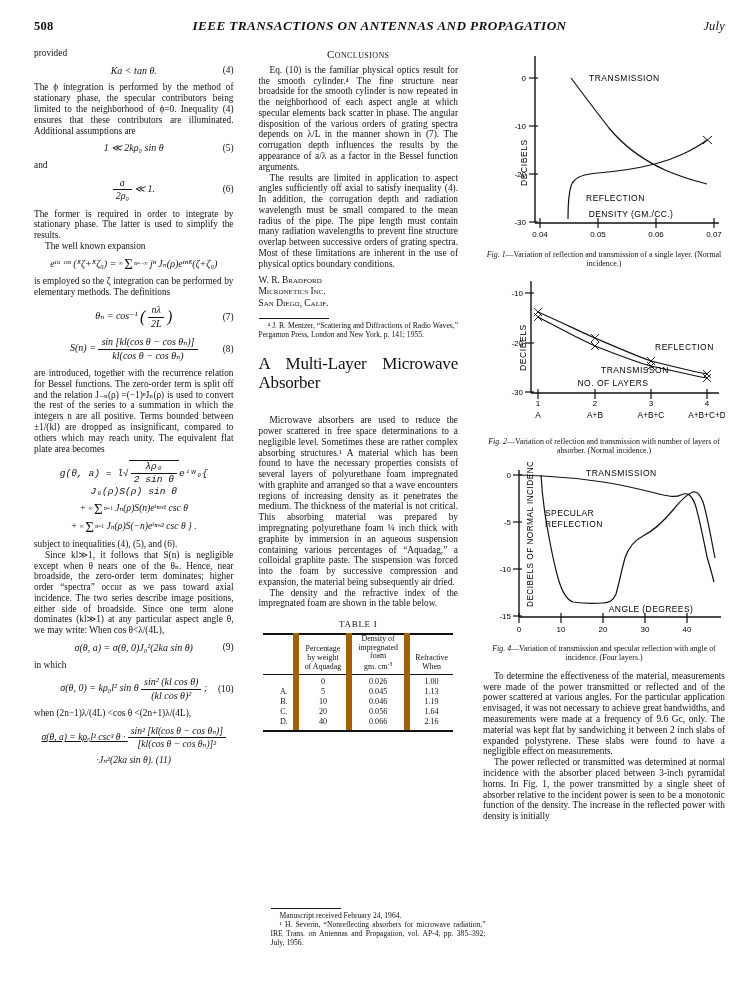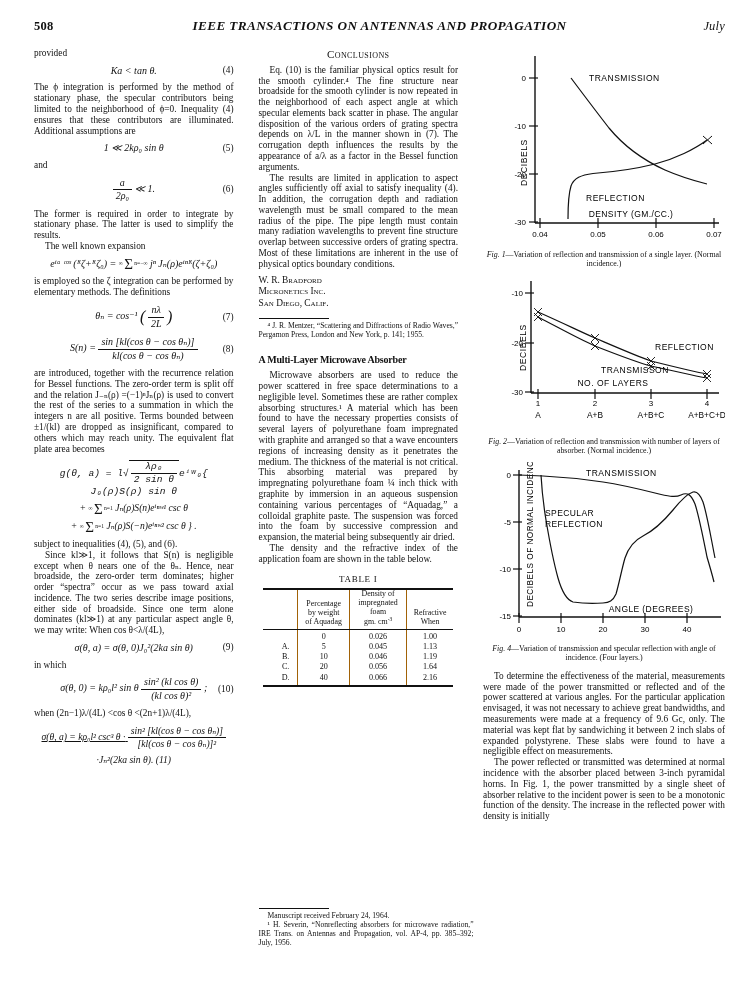--- a/index.html
+++ b/index.html
@@ -36,32 +36,32 @@
   .eqblk{margin:6px 0;position:relative;text-indent:0;font-size:9.6px;font-style:italic;}
   .frac{display:inline-block;vertical-align:middle;text-align:center;font-style:italic;}
   .frac .n{display:block;padding:0 3px;border-bottom:1px solid #111;line-height:1.25;}
   .frac .d{display:block;padding:0 3px;line-height:1.25;}
   sup{font-size:.68em;vertical-align:.5em;}
   .sigma{font-size:15px;font-style:normal;display:inline-block;vertical-align:middle;line-height:.8;}
   .sumwrap{display:inline-block;text-align:center;vertical-align:middle;font-size:5.6px;font-style:normal;line-height:1.05;}
   .rad{border-top:1px solid #111;padding:0 2px;}
 
   
-  h2.secthead{font-size:10px;font-weight:700;margin:14px 0 5px 0;letter-spacing:-.2px;}
+  h2.secthead{font-size:17px;font-weight:400;margin:14px 0 22px 0;letter-spacing:-.2px;}
   .signoff{text-align:left;text-indent:0;margin-top:5px;font-variant:small-caps;font-size:9.4px;line-height:1.25;}
 
   .fnrule{border:0;border-top:1px solid #111;width:70px;margin:8px 0 3px 0;}
   .footnote{font-size:7.6px;line-height:1.18;text-align:justify;text-indent:9px;}
 
   
   .tablecap{text-align:center;font-size:9px;letter-spacing:.7px;margin:10px 0 3px 0;text-indent:0;}
   table.tbl{border-collapse:collapse;margin:0 auto;font-size:8.1px;width:190px;}
   table.tbl td,table.tbl th{padding:0 3px;text-align:center;font-weight:400;vertical-align:bottom;}
   table.tbl thead th{border-bottom:1px solid #111;padding-bottom:2px;line-height:1.12;font-size:7.9px;}
-  table.tbl .vline{border-left:1px solid #a16207;}
+  table.tbl .vline{border-left:6px solid #a16207;}
   .tbl-top{border-top:2px solid #111;}
   table.tbl tbody td{line-height:1.26;padding-top:0;}
   table.tbl tbody tr:first-child td{padding-top:2px;}
   table.tbl tbody tr:last-child td{padding-bottom:2px;}
   .lbl{text-align:left;width:26px;padding-left:14px !important;}
 
   
   .figure{margin:0 0 6px 0;text-indent:0;}
   .figcap{font-size:7.9px;line-height:1.2;text-align:center;text-indent:0;margin-top:2px;}
   .figcap .fnum{font-style:italic;}
@@ -232,21 +232,21 @@
         <div>Micronetics Inc.</div>
         <div>San Diego, Calif.</div>
       </div>
 
       <hr class="fnrule">
       <p class="footnote">⁴ J. R. Mentzer, “Scattering and Diffractions of Radio Waves,” Pergamon Press, London and New York, p. 141; 1955.</p>
 
       <h2 class="secthead">A Multi-Layer Microwave Absorber</h2>
 
       <p>Microwave absorbers are used to reduce the power scattered in free space determinations to a negligible level. Sometimes these are rather complex absorbing structures.¹ A material which has been found to have the necessary properties consists of several layers of polyurethane foam impregnated with graphite and arranged so that a wave encounters regions of increasing density as it penetrates the medium. The thickness of the material is not critical. This absorbing material was prepared by impregnating polyurethane foam ¼ inch thick with graphite by immersion in an aqueous suspension containing various percentages of “Aquadag,” a colloidal graphite paste. The suspension was forced into the foam by successive compression and expansion, the material being subsequently air dried.</p>
-      <p>The density and the refractive index of the application foam are shown in the table below.</p>
+      <p>The density and the refractive index of the impregnated foam are shown in the table below.</p>
 
       <p class="tablecap">TABLE I</p>
 
       <table class="tbl">
         <thead>
           <tr class="tbl-top">
             <th style="width:26px;"></th>
             <th class="vline" style="width:56px;">
               <span>Percentage</span><br>
               <span>by weight</span><br>
@@ -292,21 +292,21 @@
           <tr>
             <td class="lbl">D.</td>
             <td class="vline">40</td>
             <td class="vline">0.066</td>
             <td class="vline">2.16</td>
           </tr>
         </tbody>
       </table>
       <div style="border-top:2px solid #111;width:190px;margin:0 auto;"></div>
 
-      <div style="position:absolute;bottom:40px;left:0;width:215px;">
+      <div style="position:absolute;bottom:40px;left:12px;width:215px;">
         <hr class="fnrule">
         <p class="footnote">Manuscript received February 24, 1964.</p>
         <p class="footnote">¹ H. Severin, “Nonreflecting absorbers for microwave radiation,” IRE Trans. on Antennas and Propagation, vol. AP-4, pp. 385–392; July, 1956.</p>
       </div>
 
     </div>
 
     <div class="col right">
 
       <div class="figure">

